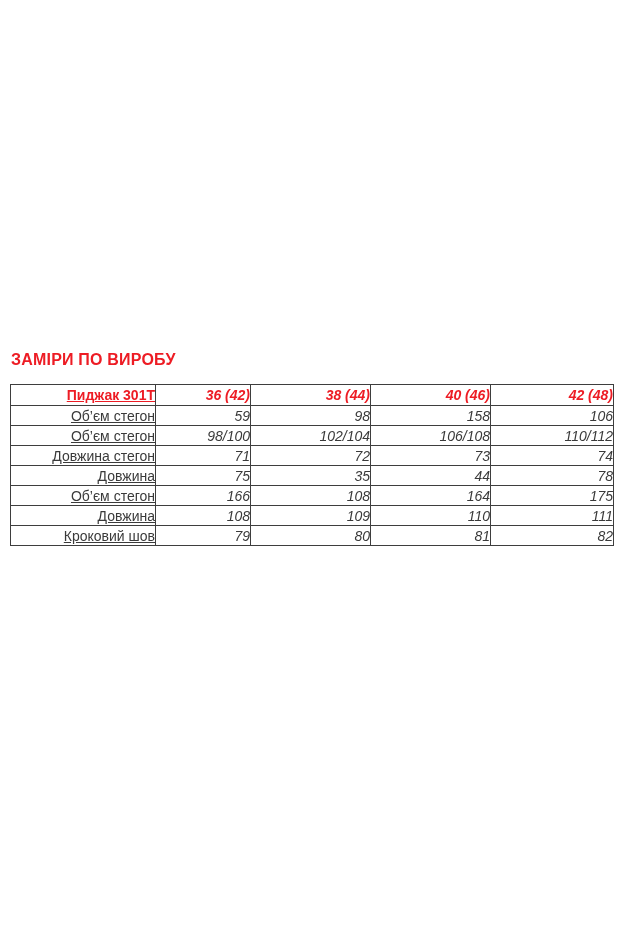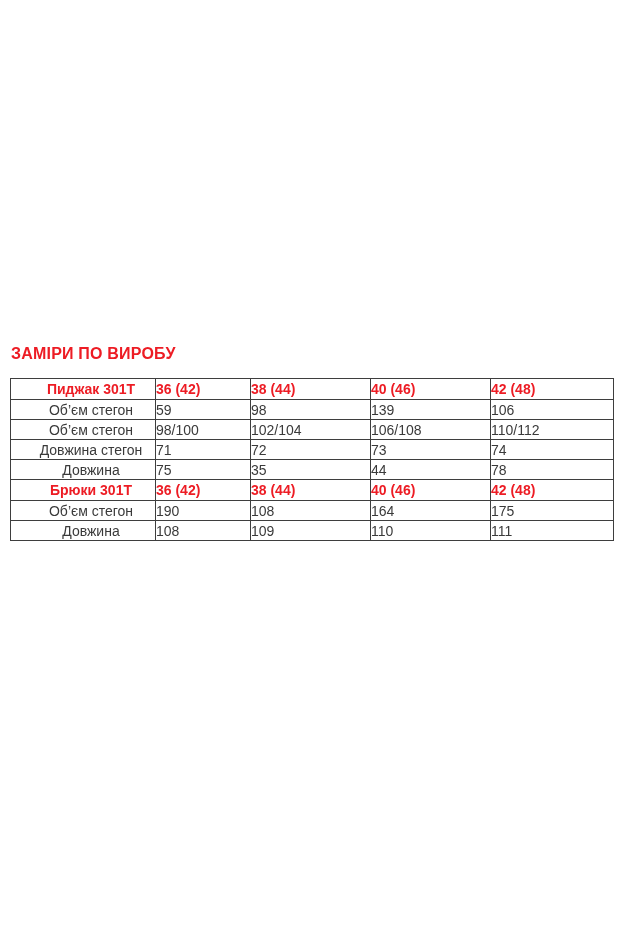--- a/index.html
+++ b/index.html
@@ -22,20 +22,21 @@
     left: 0;
     width: 622px;
   }
   .page-title {
     margin-left: 11px;
     font-size: 16px;
     font-weight: bold;
     letter-spacing: 0.2px;
     color: #ed1c24;
     line-height: 18px;
+    margin-top: 6px;
   }
   table.size-table {
     margin-left: 10px;
     margin-top: 15px;
     border-collapse: collapse;
     table-layout: fixed;
     width: 603px;
   }
   table.size-table td {
     border: 1.5px solid #3e3e3e;
@@ -44,25 +45,27 @@
     vertical-align: middle;
     white-space: nowrap;
     overflow: hidden;
   }
   col.col-label { width: 145px; }
   col.col-size1 { width: 95px;  }
   col.col-size2 { width: 120px; }
   col.col-size3 { width: 120px; }
   col.col-size4 { width: 123px; }
   td.cell-label {
-    text-align: center;
+    text-align: right;
     padding-left: 16px;
+    text-decoration: underline;
   }
   td.cell-value {
-    text-align: left;
+    text-align: right;
+    font-style: italic;
   }
   tr.row-data td { height: 20px; }
   tr.row-section td {
     height: 21px;
     color: #ed1c24;
     font-weight: bold;
   }
 </style>
 </head>
 <body>
@@ -84,21 +87,21 @@
             <td class="cell-label">Пиджак 301Т</td>
             <td class="cell-value">36 (42)</td>
             <td class="cell-value">38 (44)</td>
             <td class="cell-value">40 (46)</td>
             <td class="cell-value">42 (48)</td>
           </tr>
           <tr class="row-data">
             <td class="cell-label">Об’єм стегон</td>
             <td class="cell-value">59</td>
             <td class="cell-value">98</td>
-            <td class="cell-value">139</td>
+            <td class="cell-value">158</td>
             <td class="cell-value">106</td>
           </tr>
           <tr class="row-data">
             <td class="cell-label">Об’єм стегон</td>
             <td class="cell-value">98/100</td>
             <td class="cell-value">102/104</td>
             <td class="cell-value">106/108</td>
             <td class="cell-value">110/112</td>
           </tr>
           <tr class="row-data">
@@ -108,37 +111,37 @@
             <td class="cell-value">73</td>
             <td class="cell-value">74</td>
           </tr>
           <tr class="row-data">
             <td class="cell-label">Довжина</td>
             <td class="cell-value">75</td>
             <td class="cell-value">35</td>
             <td class="cell-value">44</td>
             <td class="cell-value">78</td>
           </tr>
-          <tr class="row-section">
-            <td class="cell-label">Брюки 301Т</td>
-            <td class="cell-value">36 (42)</td>
-            <td class="cell-value">38 (44)</td>
-            <td class="cell-value">40 (46)</td>
-            <td class="cell-value">42 (48)</td>
-          </tr>
           <tr class="row-data">
             <td class="cell-label">Об’єм стегон</td>
-            <td class="cell-value">190</td>
+            <td class="cell-value">166</td>
             <td class="cell-value">108</td>
             <td class="cell-value">164</td>
             <td class="cell-value">175</td>
           </tr>
           <tr class="row-data">
             <td class="cell-label">Довжина</td>
             <td class="cell-value">108</td>
             <td class="cell-value">109</td>
             <td class="cell-value">110</td>
             <td class="cell-value">111</td>
           </tr>
+          <tr class="row-data">
+            <td class="cell-label">Кроковий шов</td>
+            <td class="cell-value">79</td>
+            <td class="cell-value">80</td>
+            <td class="cell-value">81</td>
+            <td class="cell-value">82</td>
+          </tr>
         </tbody>
     </table>
   </div>
 </div>
 
 </body></html>

